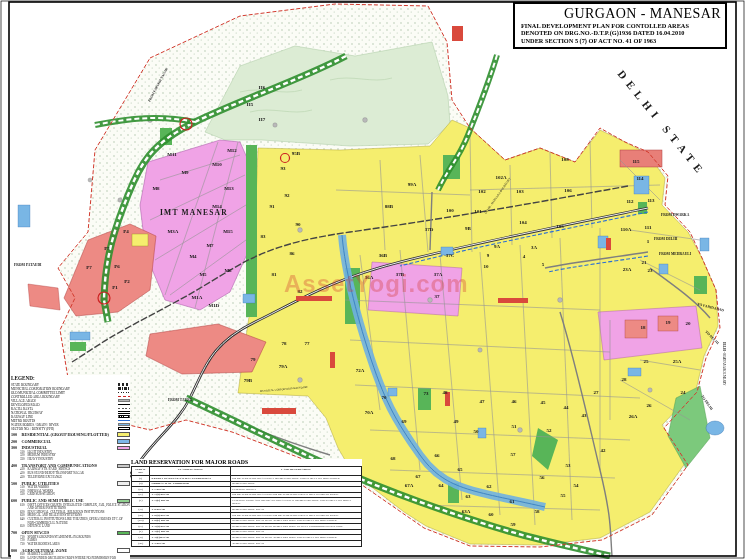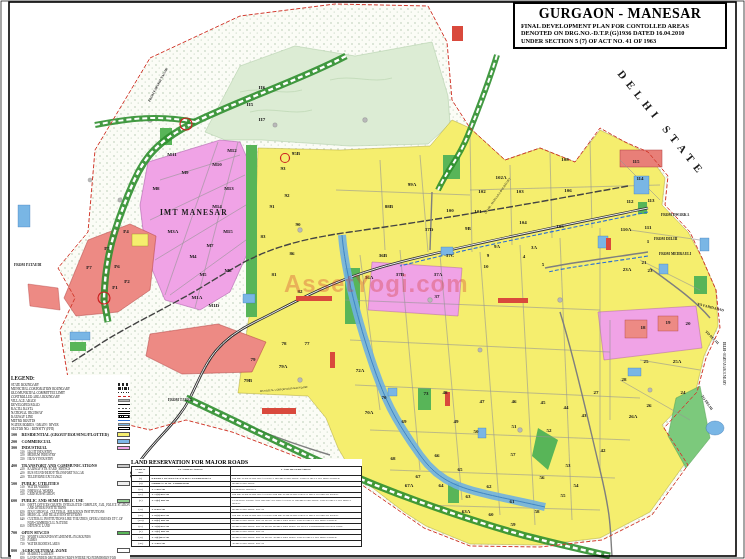--- a/index.html
+++ b/index.html
@@ -3,21 +3,21 @@
 <meta charset="utf-8">
 <style>
   html,body{margin:0;padding:0;background:#fff;}
   .stage{position:relative;width:745px;height:559px;background:#fff;overflow:hidden;
          font-family:"Liberation Serif",serif;}
   .stage svg{position:absolute;left:0;top:0;z-index:1;}
 
   
   .title-block{position:absolute;left:513px;top:2px;width:214px;border:2px solid #000;
     background:#fff;padding:2px 4px 3px;z-index:4;box-sizing:border-box;text-align:center;}
-  .tb1{font-weight:bold;font-size:14px;line-height:15.5px;letter-spacing:.4px;color:#000;}
+  .tb1{font-weight:normal;font-size:14px;line-height:15.5px;letter-spacing:.4px;color:#000;text-align:right;}
   .tb-sub{font-weight:bold;font-size:6.3px;line-height:7.6px;text-align:left;margin-left:2px;color:#000;}
 
   
   .wm{position:absolute;left:284px;top:270px;z-index:3;font-weight:bold;font-size:24px;
       letter-spacing:1px;color:rgba(210,55,45,.33);font-family:"Liberation Sans",sans-serif;}
 
   
   .legend{position:absolute;left:11px;top:375px;width:119px;background:#fff;z-index:4;color:#111;}
   .leg-h{font-weight:bold;font-size:5.2px;line-height:6px;margin-bottom:1.5px;}
   .leg-row{display:flex;justify-content:space-between;align-items:center;gap:2px;

